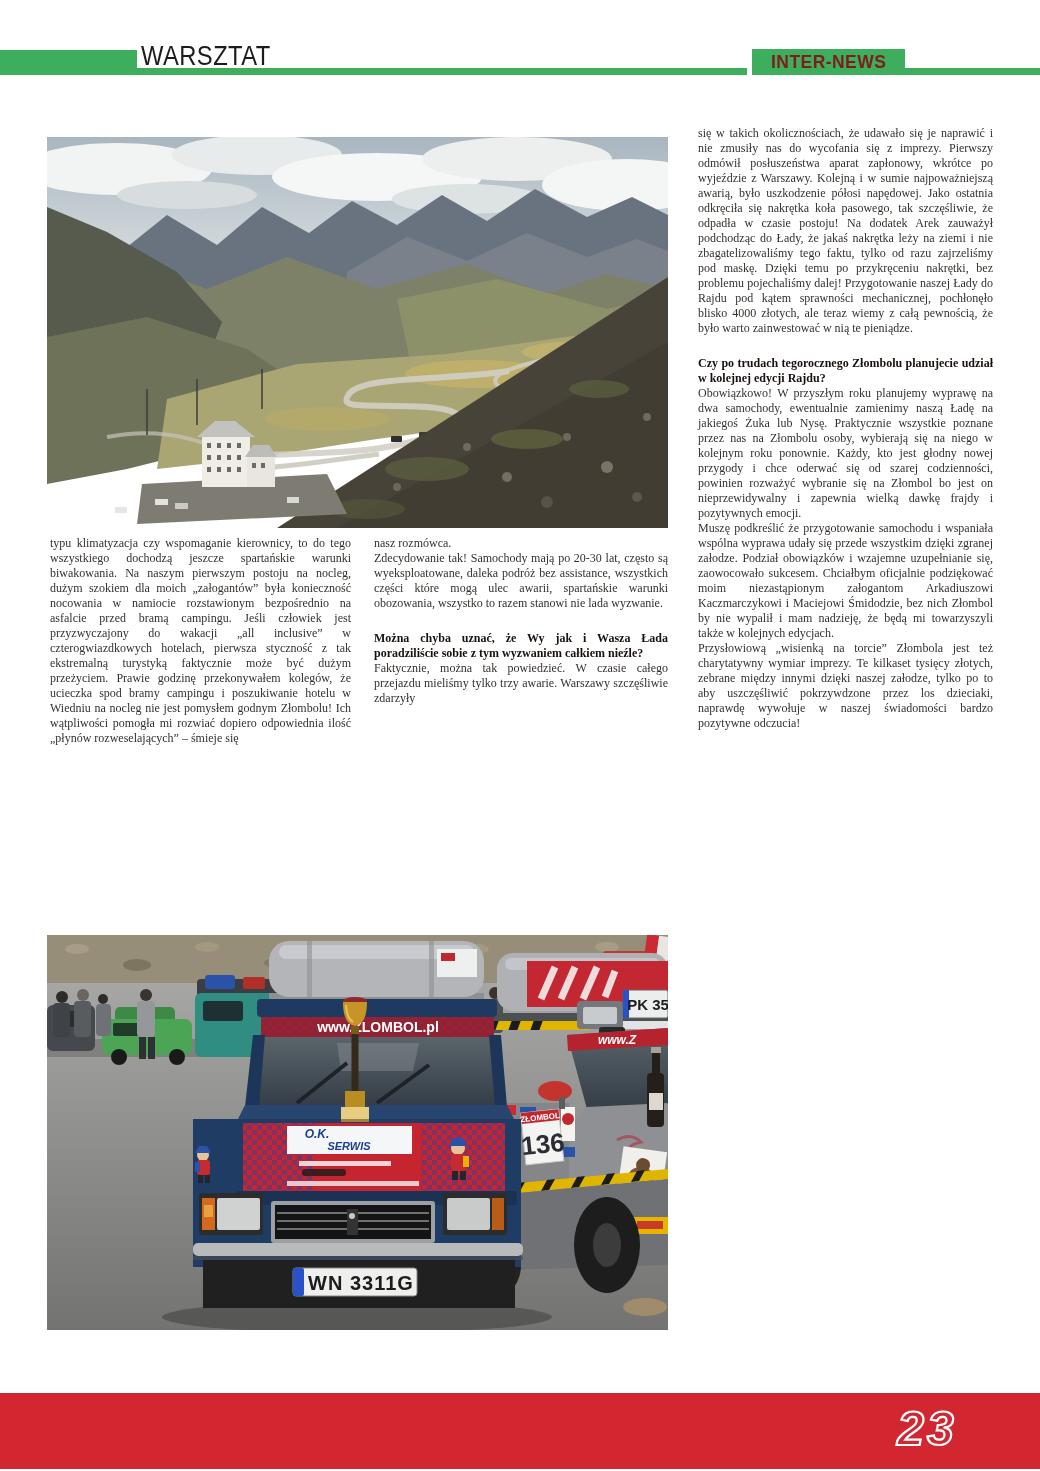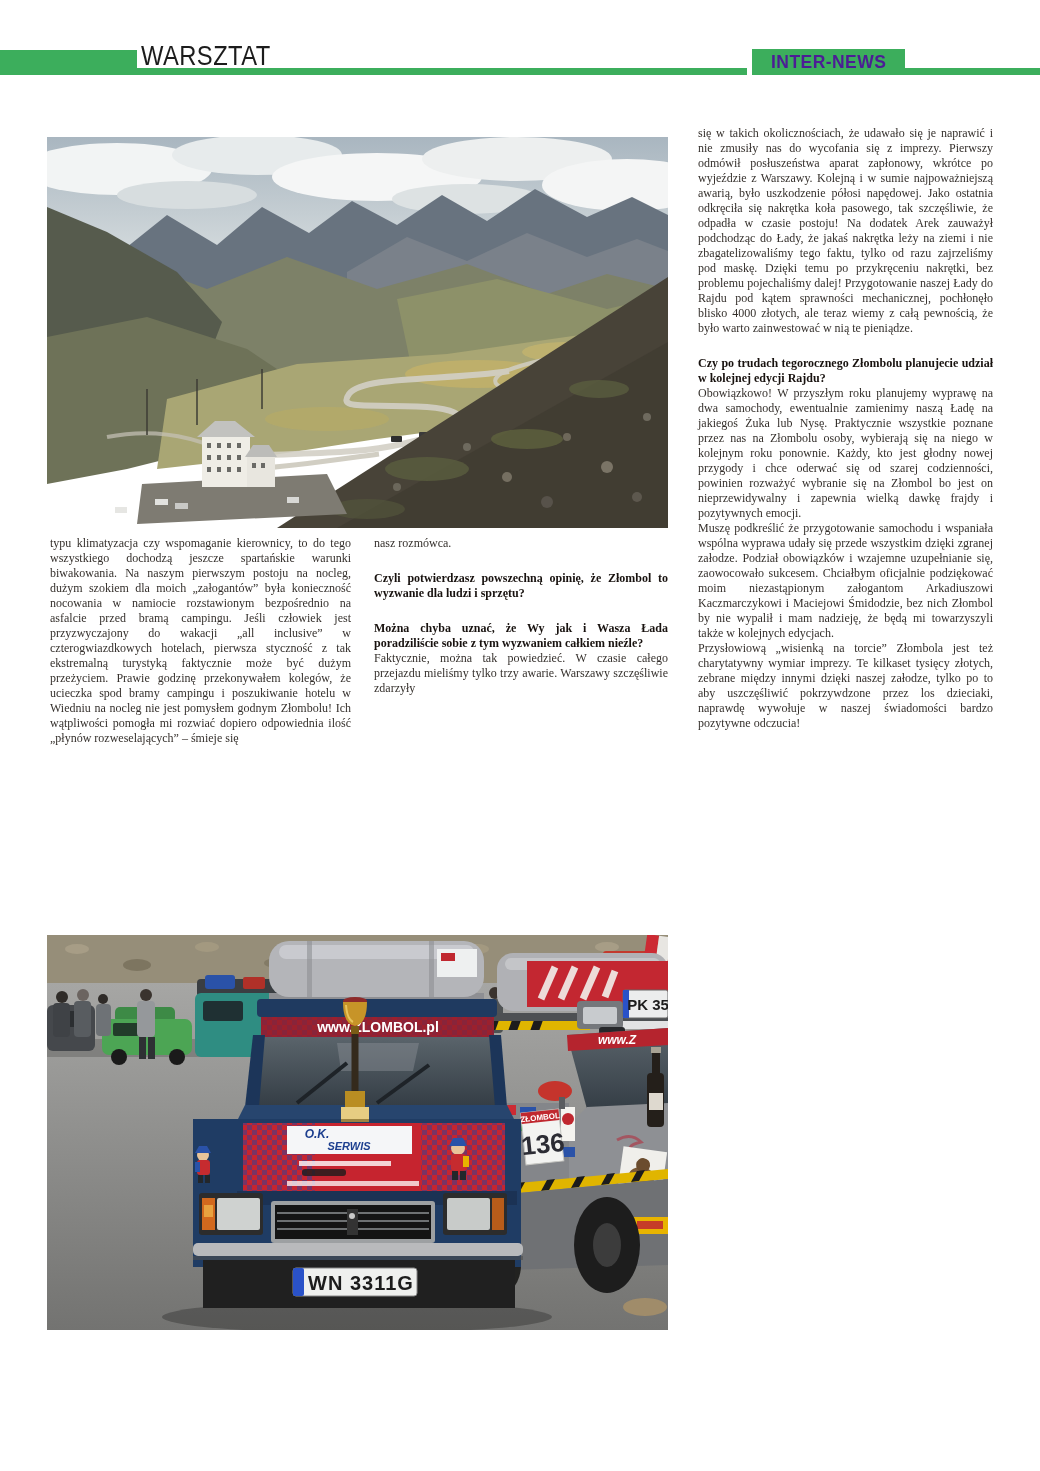--- a/index.html
+++ b/index.html
@@ -6,21 +6,21 @@
   .page{position:relative;width:1040px;height:1471px;background:#ffffff;overflow:hidden;
         font-family:"Liberation Serif","DejaVu Serif",serif;}
   
   .hdr-rule{position:absolute;left:0;top:68px;width:747px;height:7px;background:#3cae5c;}
   .hdr-rule-right{position:absolute;left:905px;top:68px;width:135px;height:7px;background:#3cae5c;}
   .hdr-left-block{position:absolute;left:0;top:50px;width:137px;height:25px;background:#3cae5c;}
   .hdr-warsztat{position:absolute;left:141px;top:42px;height:28px;display:flex;align-items:flex-end;
         font-family:"Liberation Sans","DejaVu Sans",sans-serif;font-size:27px;font-weight:500;
         letter-spacing:.5px;color:#1c1c1c;transform:scaleX(.88);transform-origin:left bottom;line-height:1;}
   .hdr-internews{position:absolute;left:752px;top:49px;width:153px;height:26px;background:#3cae5c;
-        display:flex;align-items:center;justify-content:center;color:#4c1d95;
+        display:flex;align-items:center;justify-content:center;color:#7f1d1d;
         font-family:"Liberation Sans","DejaVu Sans",sans-serif;font-weight:bold;font-size:19px;
         letter-spacing:.5px;}
   .hdr-internews span{transform:scaleX(.92);}
   
   .photo{position:absolute;display:block;}
   .photo-top{left:47px;top:137px;}
   .photo-bottom{left:47px;top:935px;}
   
   .col{position:absolute;text-align:justify;color:#35302c;font-size:12px;line-height:1.25;
        hyphens:auto;-webkit-hyphens:auto;}
@@ -146,21 +146,21 @@
       </g>
     </g>
   </svg>
 
   <div class="col col-left">
     <p class="para">typu klimatyzacja czy wspomaganie kierownicy, to do tego wszystkiego dochodzą jeszcze spartańskie warunki biwakowania. Na naszym pierwszym postoju na nocleg, dużym szokiem dla moich „załogantów” była konieczność nocowania w namiocie rozstawionym bezpośrednio na asfalcie przed bramą campingu. Jeśli człowiek jest przyzwyczajony do wakacji „all inclusive” w czterogwiazdkowych hotelach, pierwsza styczność z tak ekstremalną turystyką faktycznie może być dużym przeżyciem. Prawie godzinę przekonywałem kolegów, że ucieczka spod bramy campingu i poszukiwanie hotelu w Wiedniu na nocleg nie jest pomysłem godnym Złombolu! Ich wątpliwości pomogła mi rozwiać dopiero odpowiednia ilość „płynów rozweselających” – śmieje się</p>
   </div>
 
   <div class="col col-mid">
     <p class="para">nasz rozmówca.</p>
-    <p class="para q gap">Czyli potwierdzasz powszechną opinię, że Złombol to wyzwanie dla ludzi i sprzętu?</p>
+    <p class="para">Zdecydowanie tak! Samochody mają po 20-30 lat, często są wyeksploatowane, daleka podróż bez assistance, wszystkich części które mogą ulec awarii, spartańskie warunki obozowania, wszystko to razem stanowi nie lada wyzwanie.</p>
     <p class="para q gap">Można chyba uznać, że Wy jak i Wasza Łada poradziliście sobie z tym wyzwaniem całkiem nieźle?</p>
     <p class="para">Faktycznie, można tak powiedzieć. W czasie całego przejazdu mieliśmy tylko trzy awarie. Warszawy szczęśliwie zdarzyły</p>
   </div>
 
   <div class="col col-right">
     <p class="para">się w takich okolicznościach, że udawało się je naprawić i nie zmusiły nas do wycofania się z imprezy. Pierwszy odmówił posłuszeństwa aparat zapłonowy, wkrótce po wyjeździe z Warszawy. Kolejną i w sumie najpoważniejszą awarią, było uszkodzenie półosi napędowej. Jako ostatnia odkręciła się nakrętka koła pasowego, tak szczęśliwie, że odpadła w czasie postoju! Na dodatek Arek zauważył podchodząc do Łady, że jakaś nakrętka leży na ziemi i nie zbagatelizowaliśmy tego faktu, tylko od razu zajrzeliśmy pod maskę. Dzięki temu po przykręceniu nakrętki, bez problemu pojechaliśmy dalej! Przygotowanie naszej Łady do Rajdu pod kątem sprawności mechanicznej, pochłonęło blisko 4000 złotych, ale teraz wiemy z całą pewnością, że było warto zainwestować w nią te pieniądze.</p>
     <p class="para q gap">Czy po trudach tegorocznego Złombolu planujecie udział w kolejnej edycji Rajdu?</p>
     <p class="para">Obowiązkowo! W przyszłym roku planujemy wyprawę na dwa samochody, ewentualnie zamienimy naszą Ładę na jakiegoś Żuka lub Nysę. Praktycznie wszystkie poznane przez nas na Złombolu osoby, wybierają się na niego w kolejnym roku ponownie. Każdy, kto jest głodny nowej przygody i chce oderwać się od szarej codzienności, powinien rozważyć wybranie się na Złombol bo jest on nieprzewidywalny i zapewnia wielką dawkę frajdy i pozytywnych emocji.</p>
     <p class="para">Muszę podkreślić że przygotowanie samochodu i wspaniała wspólna wyprawa udały się przede wszystkim dzięki zgranej załodze. Podział obowiązków i wzajemne uzupełnianie się, zaowocowało sukcesem. Chciałbym oficjalnie podziękować moim niezastąpionym załogantom Arkadiuszowi Kaczmarczykowi i Maciejowi Śmidodzie, bez nich Złombol by nie wypalił i mam nadzieję, że będą mi towarzyszyli także w kolejnych edycjach.</p>
     <p class="para">Przysłowiową „wisienką na torcie” Złombola jest też charytatywny wymiar imprezy. Te kilkaset tysięcy złotych, zebrane między innymi dzięki naszej załodze, tylko po to aby uszczęśliwić pokrzywdzone przez los dzieciaki, naprawdę wywołuje w naszej świadomości bardzo pozytywne odczucia!</p>
@@ -415,14 +415,19 @@
         <path d="M299,70 Q300,84 306,87" stroke="#e8c35c" stroke-width="2" fill="none"></path>
         <rect x="304" y="91" width="8" height="8" fill="#7a5c16"></rect>
         <rect x="304.5" y="99" width="7" height="58" fill="#342a1c"></rect>
         <rect x="298" y="156" width="20" height="16" fill="#b98d22"></rect>
         <rect x="294" y="172" width="28" height="14" fill="#e6cd82"></rect>
         <rect x="294" y="184" width="28" height="3" fill="#9c8340"></rect>
       </g>
     </g>
   </svg>
 
+  <div class="footer-band">
+    <svg class="page-num-svg" width="130" height="66" viewBox="0 0 130 66">
+      <text x="65" y="48" text-anchor="middle" font-family="Liberation Sans, sans-serif" font-size="48" font-weight="bold" font-style="italic" letter-spacing="3" fill="none" stroke="#ffffff" stroke-width="2.2">23</text>
+    </svg>
+  </div>
 
 </div>
 
 </body></html>

